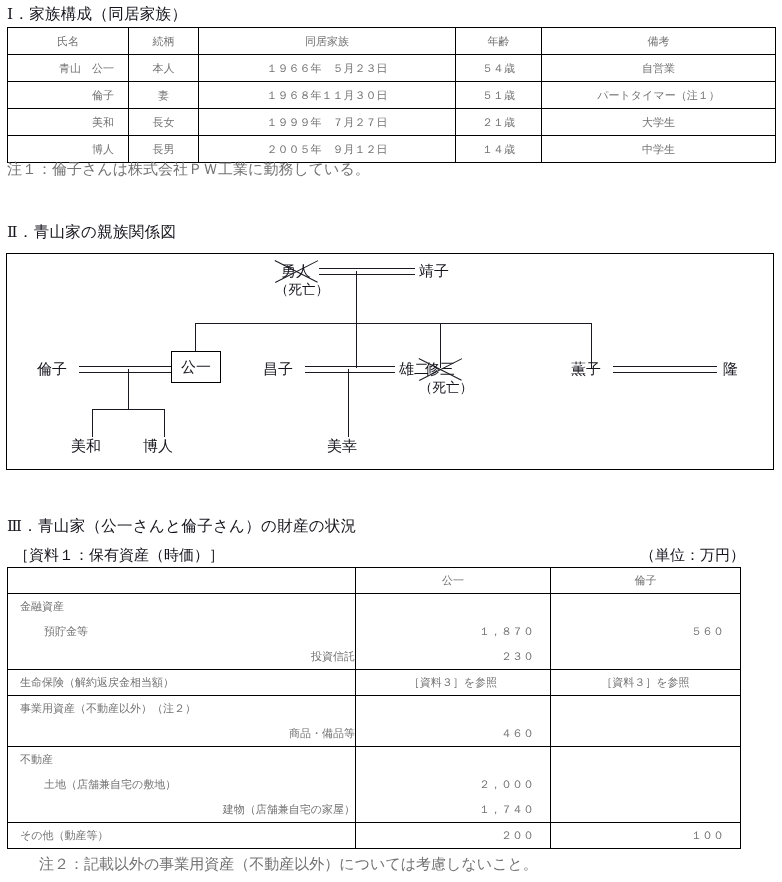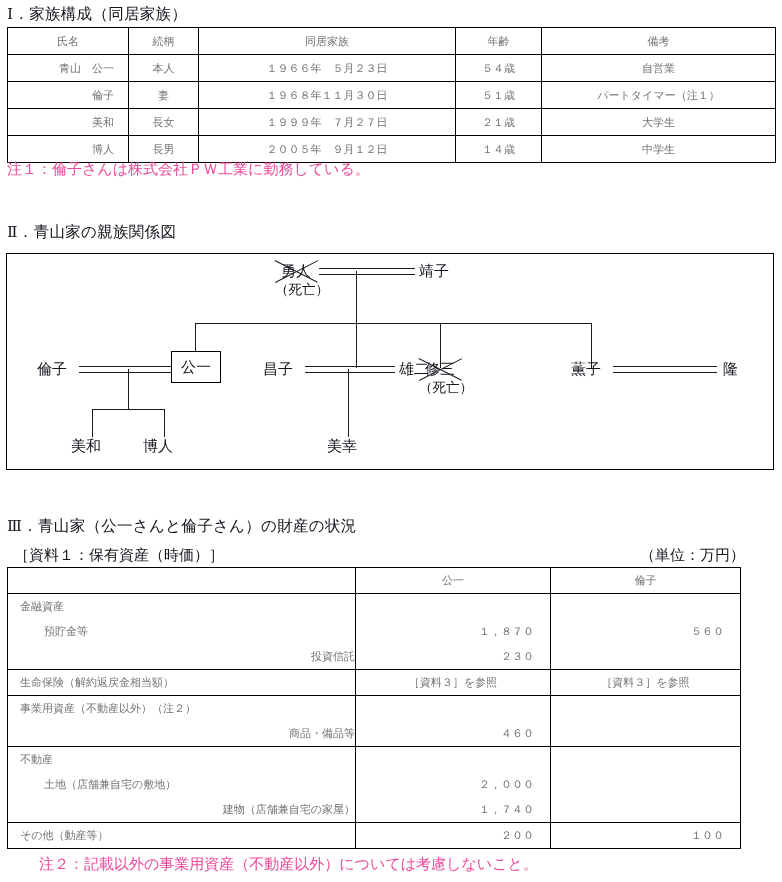--- a/index.html
+++ b/index.html
@@ -33,21 +33,21 @@
   .sub-heading {
     position: absolute;
     font-size: 15px;
     white-space: nowrap;
     color: #14141c;
   }
   .note-line {
     position: absolute;
     font-size: 15px;
     white-space: nowrap;
-    color: #ec4899;
+    color: #737373;
   }
   .unit-label {
     position: absolute;
     font-size: 15px;
     white-space: nowrap;
     color: #14141c;
   }
 
   
   table.doc-table {

